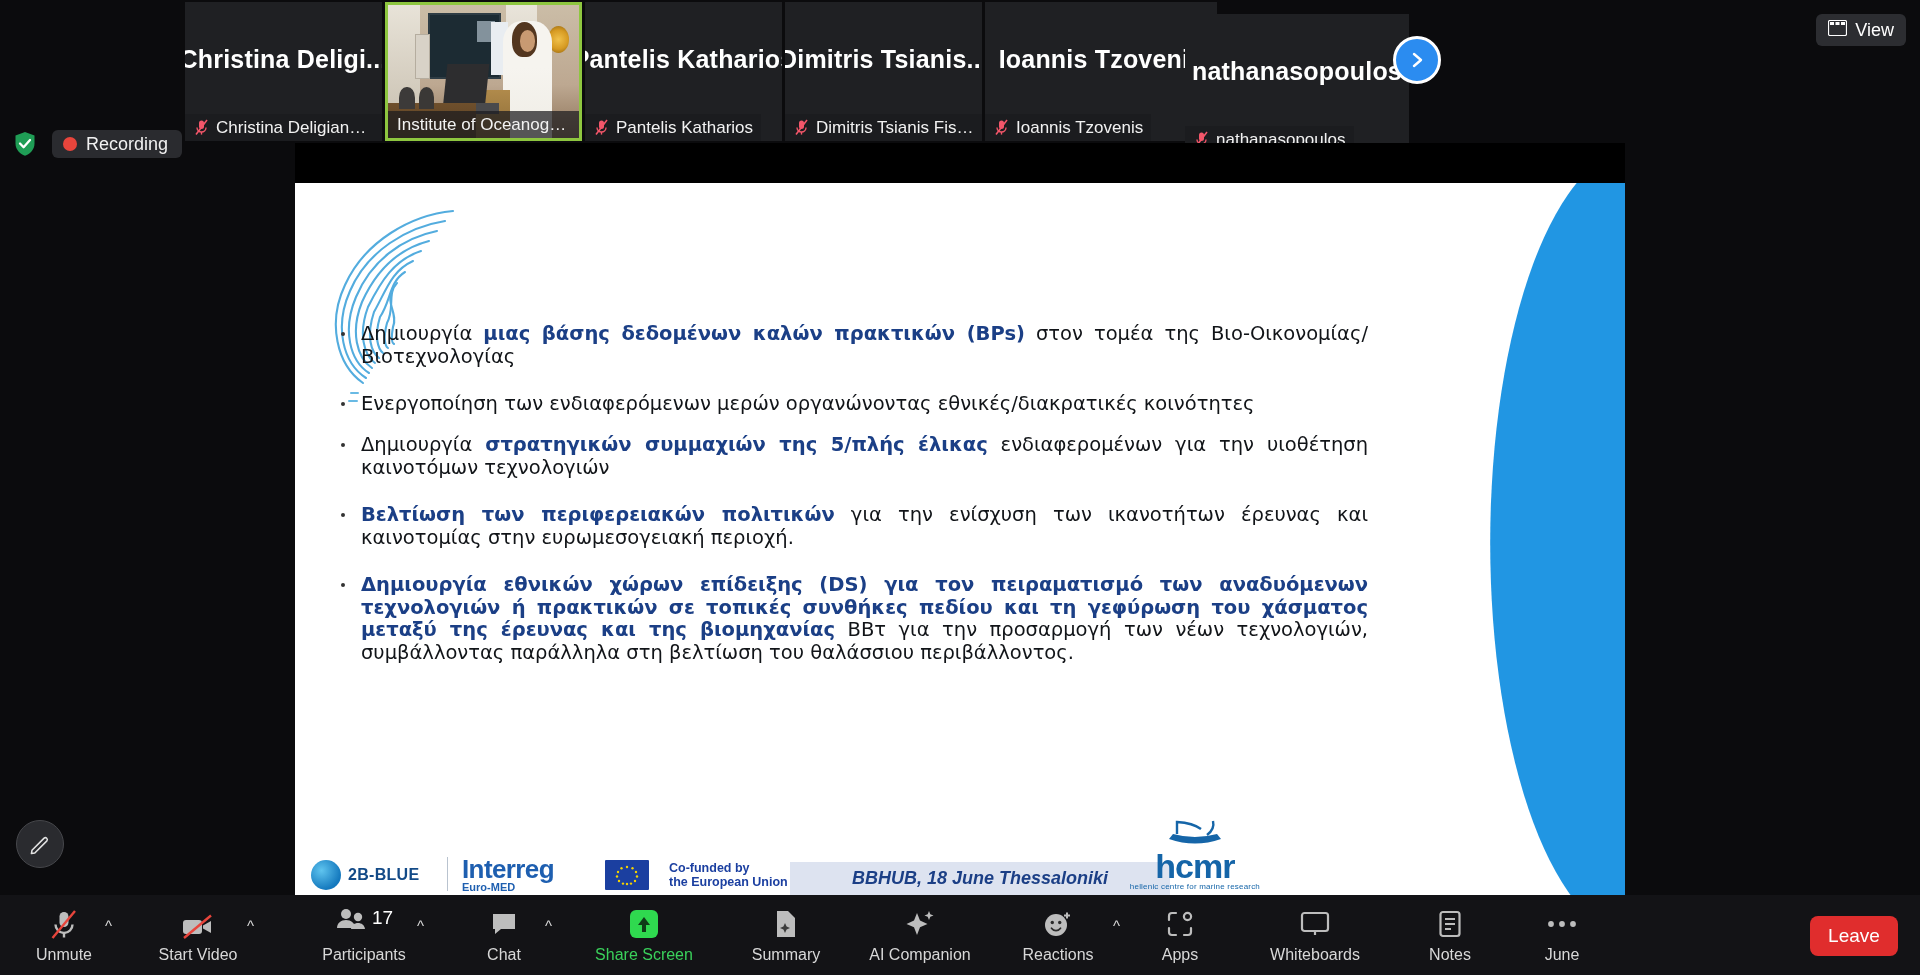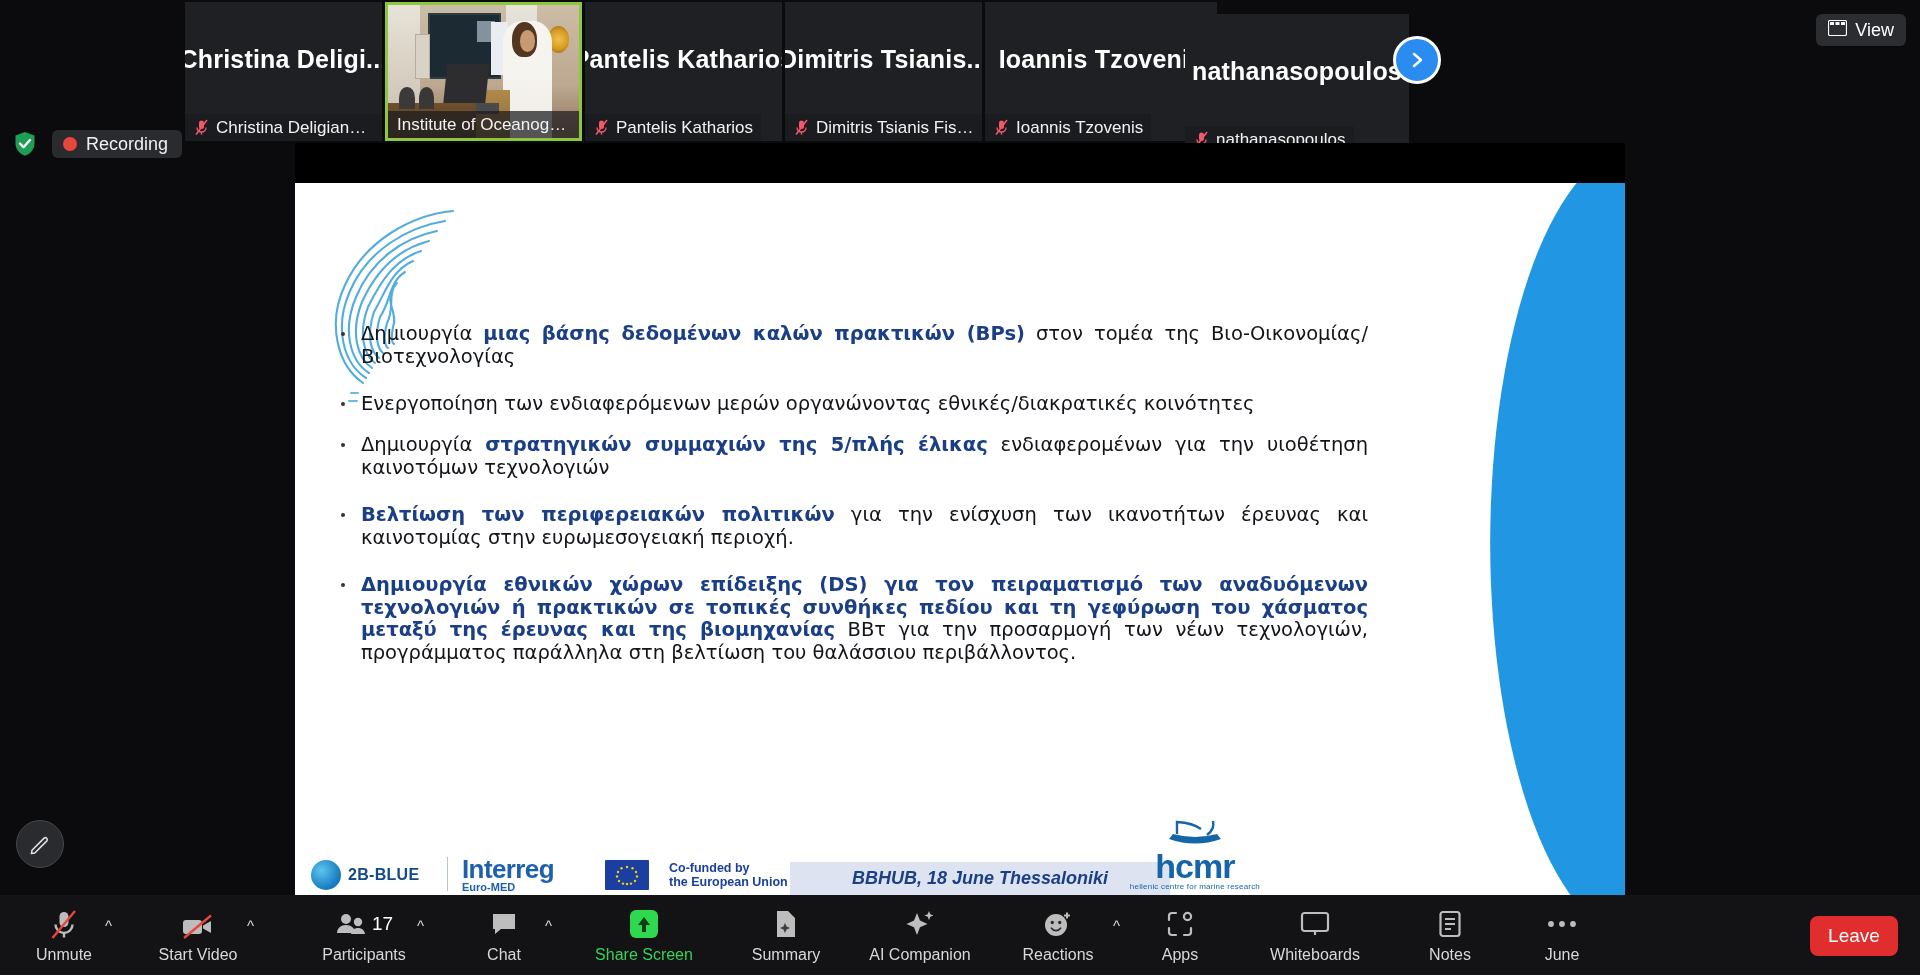--- a/index.html
+++ b/index.html
@@ -419,21 +419,21 @@
         <div class="bullet">
           <span class="dot"></span>
           <p>
             <b>Βελτίωση των περιφερειακών πολιτικών</b><span> για την ενίσχυση των ικανοτήτων έρευνας και καινοτομίας στην ευρωμεσογειακή περιοχή.</span>
           </p>
         </div>
 
         <div class="bullet allbold">
           <span class="dot"></span>
           <p>
-            <b>Δημιουργία εθνικών χώρων επίδειξης (DS) για τον πειραματισμό των αναδυόμενων τεχνολογιών ή πρακτικών σε τοπικές συνθήκες πεδίου και τη γεφύρωση του χάσματος μεταξύ της έρευνας και της βιομηχανίας</b><span class="plain"> ΒΒτ για την προσαρμογή των νέων τεχνολογιών, προγράμματος παράλληλα στη βελτίωση του θαλάσσιου περιβάλλοντος.</span>
+            <b>Δημιουργία εθνικών χώρων επίδειξης (DS) για τον πειραματισμό των αναδυόμενων τεχνολογιών ή πρακτικών σε τοπικές συνθήκες πεδίου και τη γεφύρωση του χάσματος μεταξύ της έρευνας και της βιομηχανίας</b><span class="plain"> ΒΒτ για την προσαρμογή των νέων τεχνολογιών, συμβάλλοντας παράλληλα στη βελτίωση του θαλάσσιου περιβάλλοντος.</span>
           </p>
         </div>
 
       </div>
 
       <div id="slide-footer">
 
         <div id="logo-2bblue">
           <span class="globe"></span>
           <span class="lbl">2B-BLUE</span>
@@ -509,21 +509,21 @@
             <rect x="3" y="7" width="19" height="14" rx="3" fill="#bdbdbd"></rect>
             <path d="M23 12.5 31 8v12l-8-4.5z" fill="#bdbdbd"></path>
             <line x1="4" y1="25" x2="31" y2="2.5" stroke="#e8453c" stroke-width="2.4"></line>
           </svg>
       </div>
       <div class="tb-label">Start Video</div>
       <span class="caret" style="right:4px;">^</span>
     </div>
 
     <div class="tb-item" style="width:128px;margin-left:42px;">
-      <div class="tb-icon" style="align-items:center;">
+      <div class="tb-icon" style="align-items:flex-start;">
         <svg width="32" height="24" viewBox="0 0 32 24">
             <circle cx="11" cy="7" r="5" fill="#bdbdbd"></circle>
             <path d="M2 21c0-5 4-8 9-8s9 3 9 8z" fill="#bdbdbd"></path>
             <circle cx="23" cy="10" r="4.2" fill="#bdbdbd"></circle>
             <path d="M16 22c.6-4 3.5-6 7-6s6.4 2 7 6z" fill="#bdbdbd"></path>
           </svg>
         <span class="cnt">17</span>
       </div>
       <div class="tb-label">Participants</div>
       <span class="caret" style="right:4px;">^</span>

